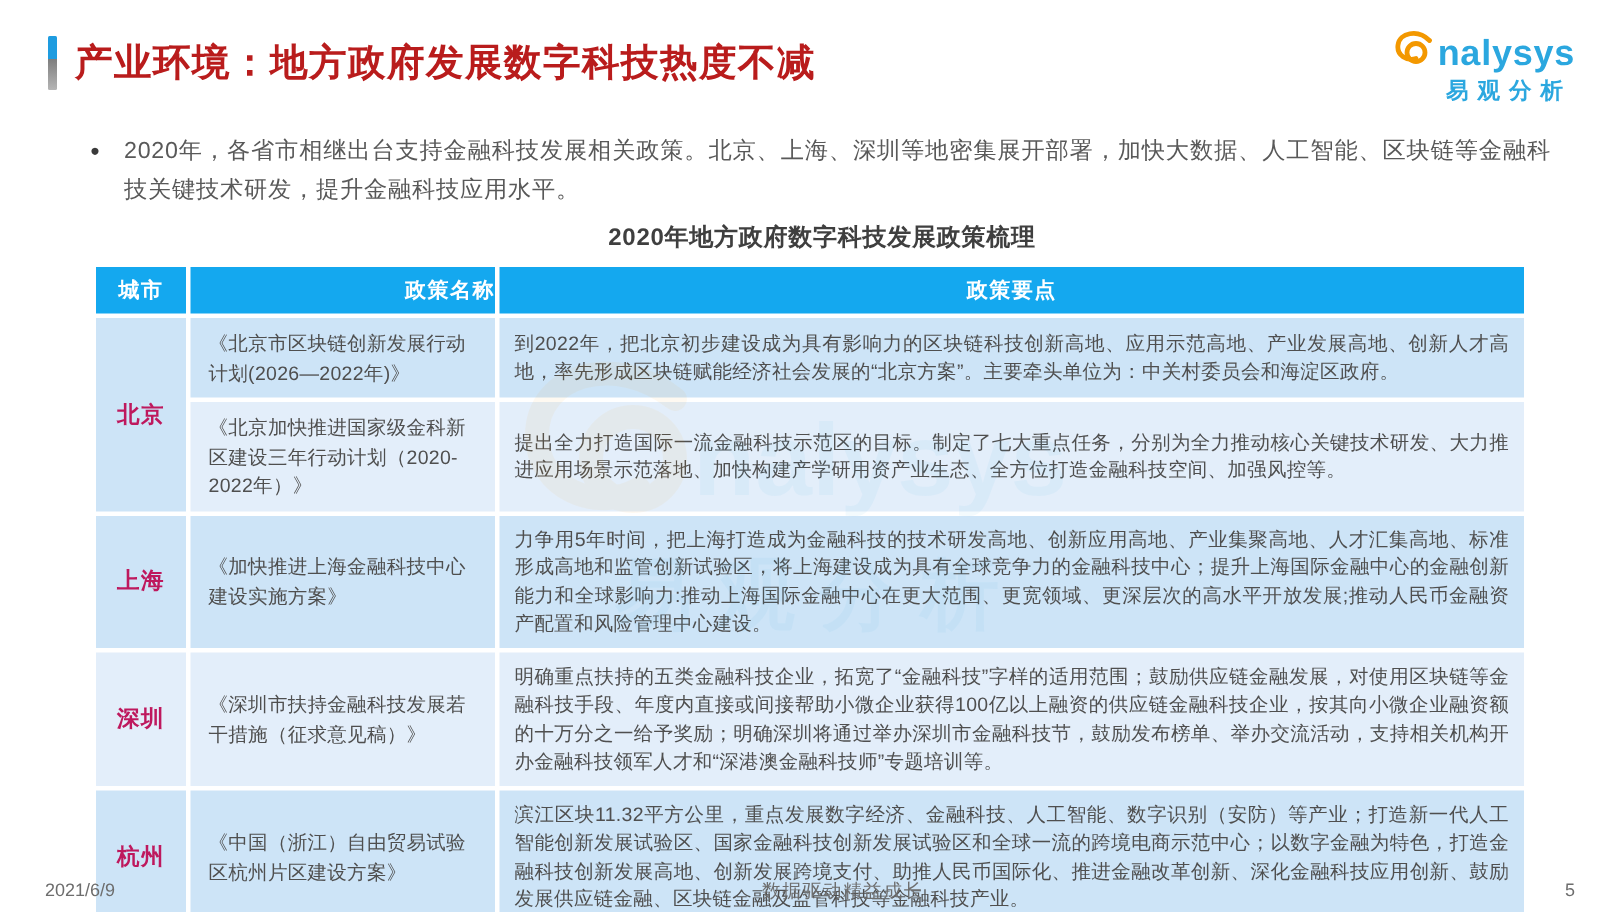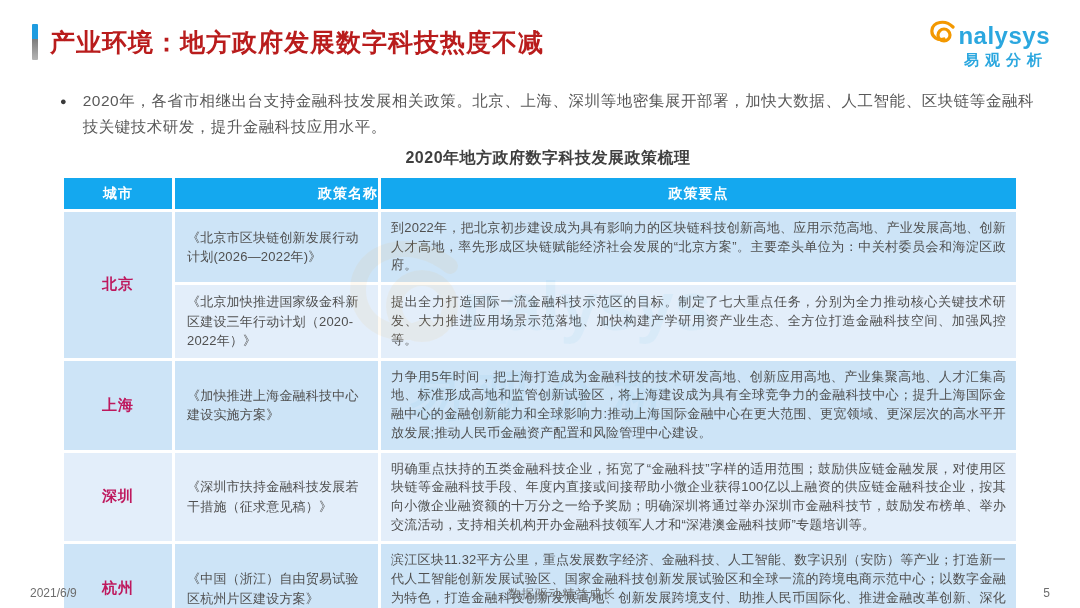--- a/index.html
+++ b/index.html
@@ -89,21 +89,21 @@
   }
 
   
   table.policy-table {
     margin: 6px auto 0 auto;
     width: 958px;
     border-collapse: separate;
     border-spacing: 3px 3px;
     table-layout: fixed;
   }
-  .col-city   { width: 108px; }
+  .col-city   { width: 60px; }
   .col-name   { width: 203px; text-align: right; }
   th {
     background: var(--header_blue);
     color: #ffffff;
     font-size: 14px;
     font-weight: bold;
     height: 31px;
     text-align: center;
     letter-spacing: 1px;
   }

